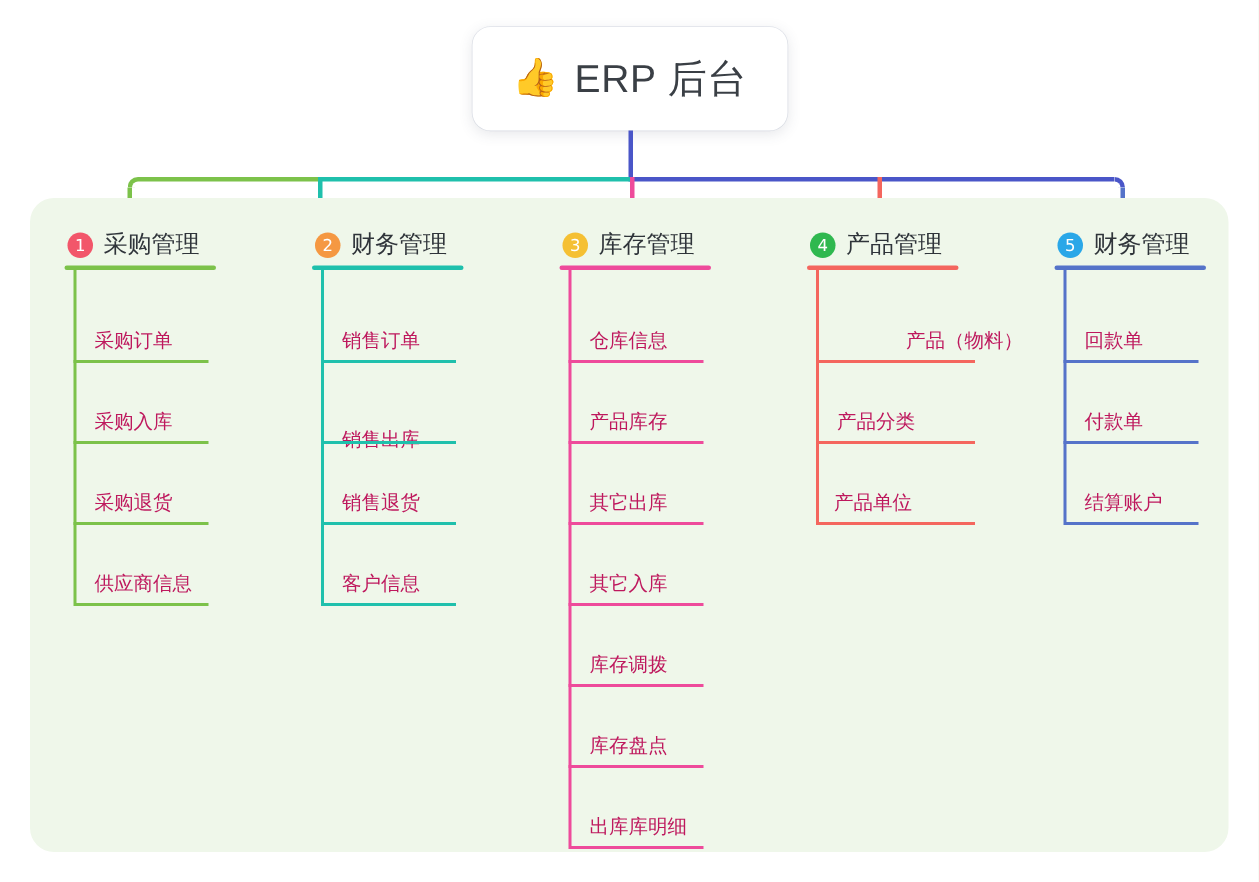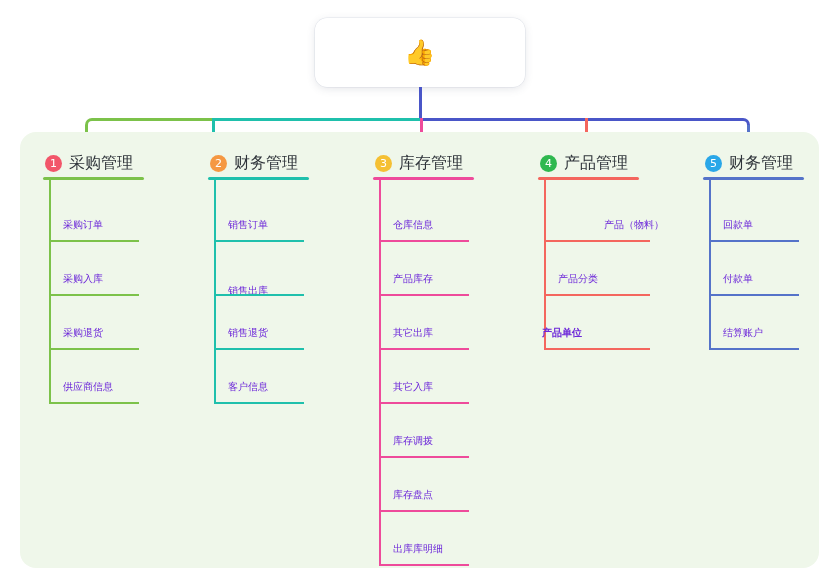--- a/index.html
+++ b/index.html
@@ -44,32 +44,33 @@
   .badge{
     width:17px;height:17px;border-radius:50%;
     color:#ffffff;font-size:11px;line-height:17px;
     text-align:center;display:inline-block;
     font-family:"DejaVu Sans",sans-serif;
   }
   .col-title{font-size:16px;color:#2f343a;}
   .head-rule{position:absolute;height:3px;border-radius:1.5px;}
   .spine{position:absolute;width:2px;}
   .leaf-label{
-    position:absolute;font-size:10px;color:#6d28d9;white-space:nowrap;
+    position:absolute;font-size:13px;color:#be185d;white-space:nowrap;
   }
   .leaf-rule{position:absolute;height:2px;}
 </style>
 </head>
 <body>
 
 <div id="stage">
 
   <div class="root-card">
     <div class="root-inner">
       <span class="root-emoji">👍</span>
+      <span class="root-title">ERP 后台</span>
     </div>
   </div>
 
   <div id="connectors">
       <div style="position: absolute; left: 418.5px; top: 87px; width: 3px; height: 34px; background: rgb(74, 86, 200);"></div>
       <div style="position: absolute; left: 92px; top: 118px; width: 120px; height: 3px; background: rgb(124, 194, 74);"></div>
       <div style="position: absolute; left: 212px; top: 118px; width: 208px; height: 3px; background: rgb(31, 192, 172);"></div>
       <div style="position: absolute; left: 420px; top: 118px; width: 323px; height: 3px; background: rgb(74, 86, 200);"></div>
       <div style="position: absolute; left: 85px; top: 118px; width: 7px; height: 7px; border-color: rgb(124, 194, 74); border-style: solid; box-sizing: border-box; border-width: 3px 0px 0px 3px; border-top-left-radius: 7px;"></div>
       <div style="position: absolute; left: 85px; top: 125px; width: 3px; height: 23px; background: rgb(124, 194, 74);"></div>
@@ -140,21 +141,21 @@
           <div class="col-head" style="left: 520px; top: 21px;">
             <span class="badge" style="background: rgb(47, 184, 79);">4</span>
             <span class="col-title">产品管理</span>
           </div>
           <div class="head-rule" style="left: 518px; top: 45px; width: 101px; background: rgb(244, 102, 94);"></div>
           <div class="spine" style="left: 524px; top: 48px; height: 168px; background: rgb(244, 102, 94);"></div>
           <div class="leaf-label" style="left: 538px; top: 86px; margin-left: 46px;">产品（物料）</div>
           <div class="leaf-rule" style="left: 524px; top: 108px; width: 106px; background: rgb(244, 102, 94);"></div>
           <div class="leaf-label" style="left: 538px; top: 140px;">产品分类</div>
           <div class="leaf-rule" style="left: 524px; top: 162px; width: 106px; background: rgb(244, 102, 94);"></div>
-          <div class="leaf-label" style="left: 522px; top: 194px; font-weight: bold;">产品单位</div>
+          <div class="leaf-label" style="left: 536px; top: 194px;">产品单位</div>
           <div class="leaf-rule" style="left: 524px; top: 216px; width: 106px; background: rgb(244, 102, 94);"></div>
         </div>
         <div class="col" style="left: 0px;">
           <div class="col-head" style="left: 685px; top: 21px;">
             <span class="badge" style="background: rgb(42, 167, 232);">5</span>
             <span class="col-title">财务管理</span>
           </div>
           <div class="head-rule" style="left: 683px; top: 45px; width: 101px; background: rgb(85, 115, 201);"></div>
           <div class="spine" style="left: 689px; top: 48px; height: 168px; background: rgb(85, 115, 201);"></div>
           <div class="leaf-label" style="left: 703px; top: 86px; text-align: right;">回款单</div>

